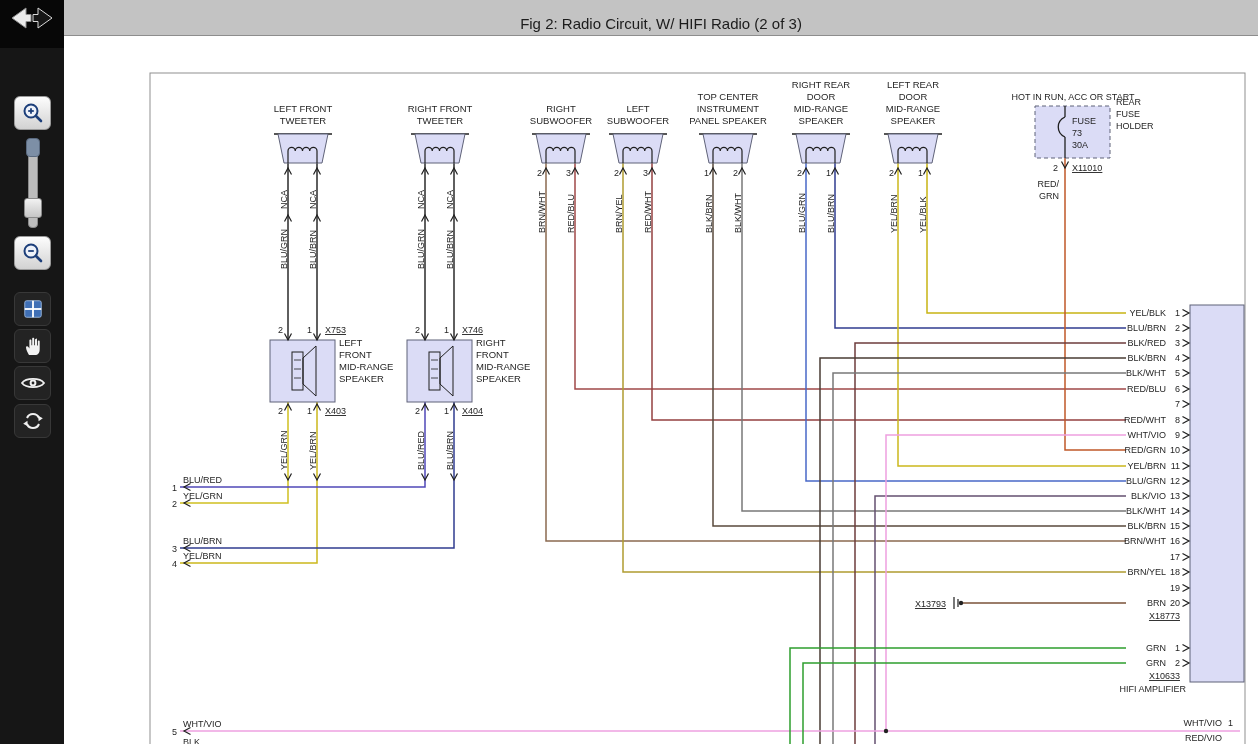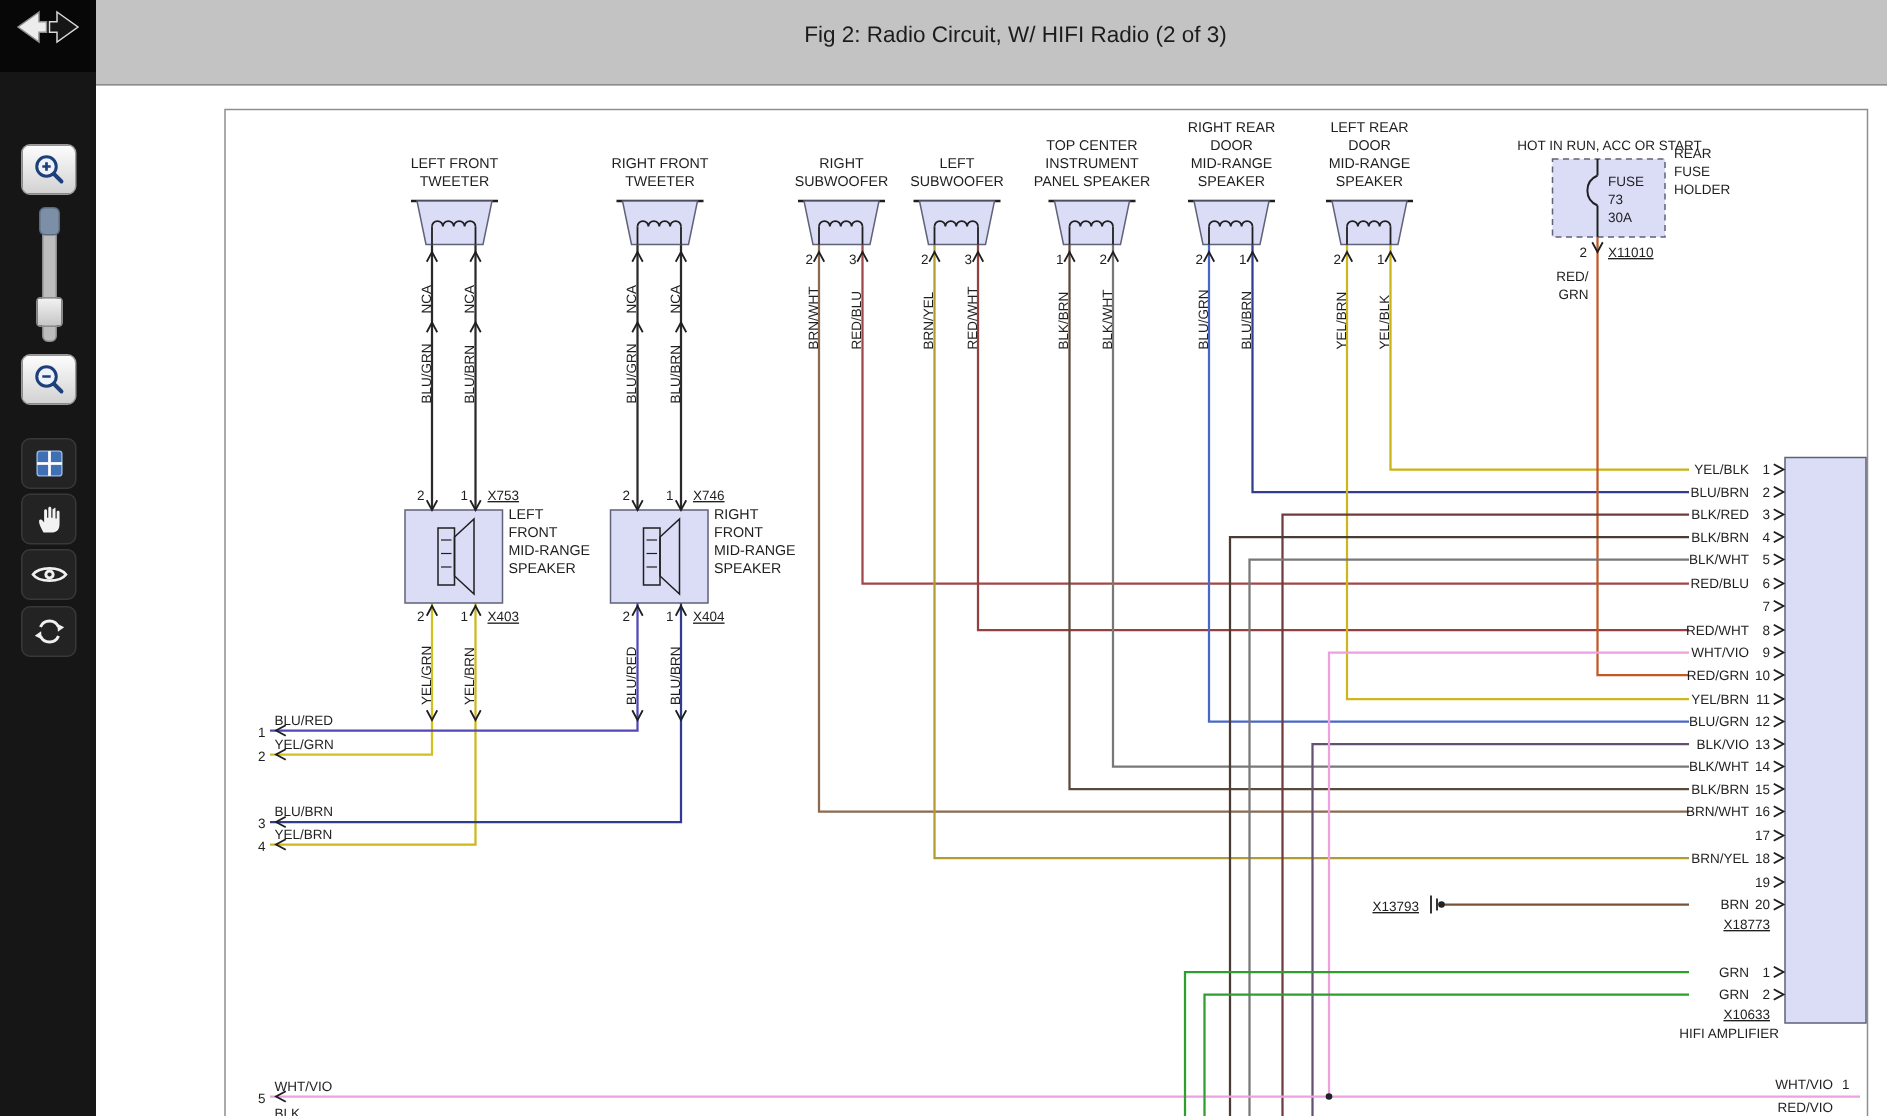--- a/index.html
+++ b/index.html
@@ -1,19 +1,19 @@
 <!DOCTYPE html>
 <html><head>
 <meta charset="utf-8">
 <style>
   html,body{margin:0;padding:0;}
   body{width:1258px;height:744px;overflow:hidden;background:#fff;font-family:"Liberation Sans",sans-serif;}
   .app{position:relative;width:1258px;height:744px;}
   #diagram-svg{position:absolute;left:0;top:0;z-index:1;font-family:"Liberation Sans",sans-serif;}
-  .topbar{position:absolute;left:0;top:0;width:1258px;height:57px;background:#c3c3c3;border-bottom:1px solid #8d8d8d;z-index:3;box-sizing:border-box;padding-left:16px;}
+  .topbar{position:absolute;left:0;top:0;width:1258px;height:36px;background:#c3c3c3;border-bottom:1px solid #8d8d8d;z-index:3;box-sizing:border-box;}
   .topbar .title{margin-left:64px;width:1194px;text-align:center;line-height:47px;font-size:15px;color:#1c1c1c;}
   .navbox{position:absolute;left:0;top:0;width:64px;height:48px;background:#070707;z-index:4;display:flex;align-items:flex-start;justify-content:center;}
   .navbox svg{margin-top:4px;}
   .sidebar{position:absolute;left:0;top:48px;width:64px;height:696px;background:#161616;z-index:3;}
   .tool-btn{position:absolute;left:14px;width:37px;height:34px;border-radius:6px;display:flex;align-items:center;justify-content:center;padding:0;cursor:pointer;}
   .tool-btn.light{background:linear-gradient(#fdfdfd,#d2d2d2);border:1px solid #9b9b9b;}
   .tool-btn.dark{background:#232323;border:1px solid #383838;}
   .slider{position:absolute;left:0;top:90px;width:64px;height:92px;}
   .slider-track{position:absolute;left:28px;top:2px;width:8px;height:86px;background:#bdbdbd;border-radius:4px;border:1px solid #8a8a8a;}
   .slider-top{position:absolute;left:26px;top:0;width:12px;height:17px;background:#7d8fa6;border:1px solid #5a6a80;border-radius:4px;}

